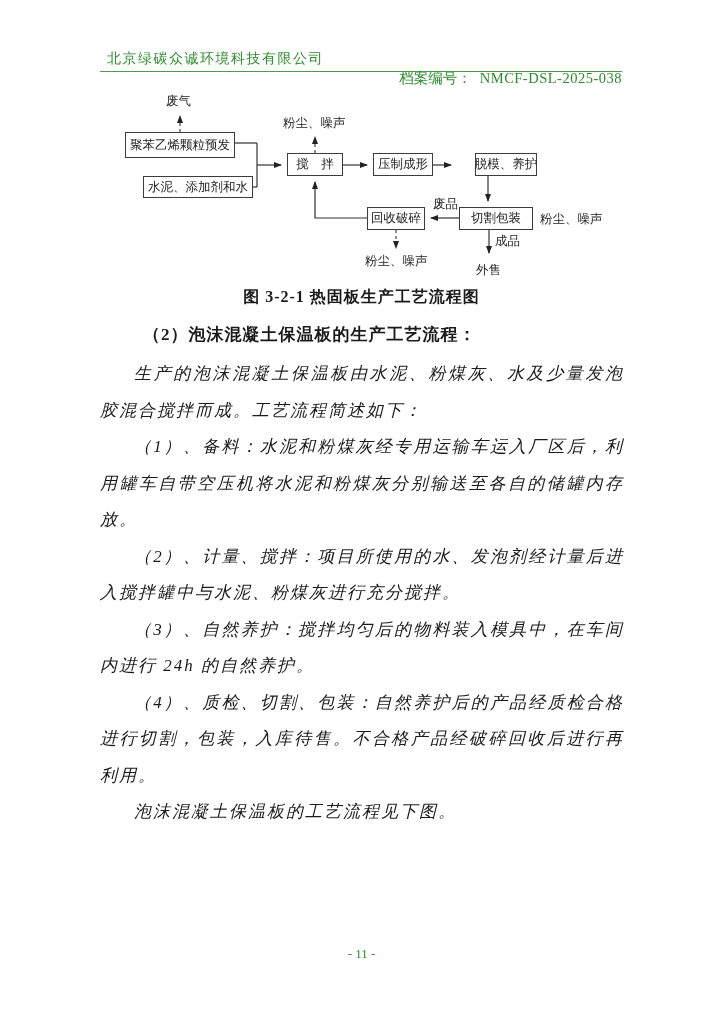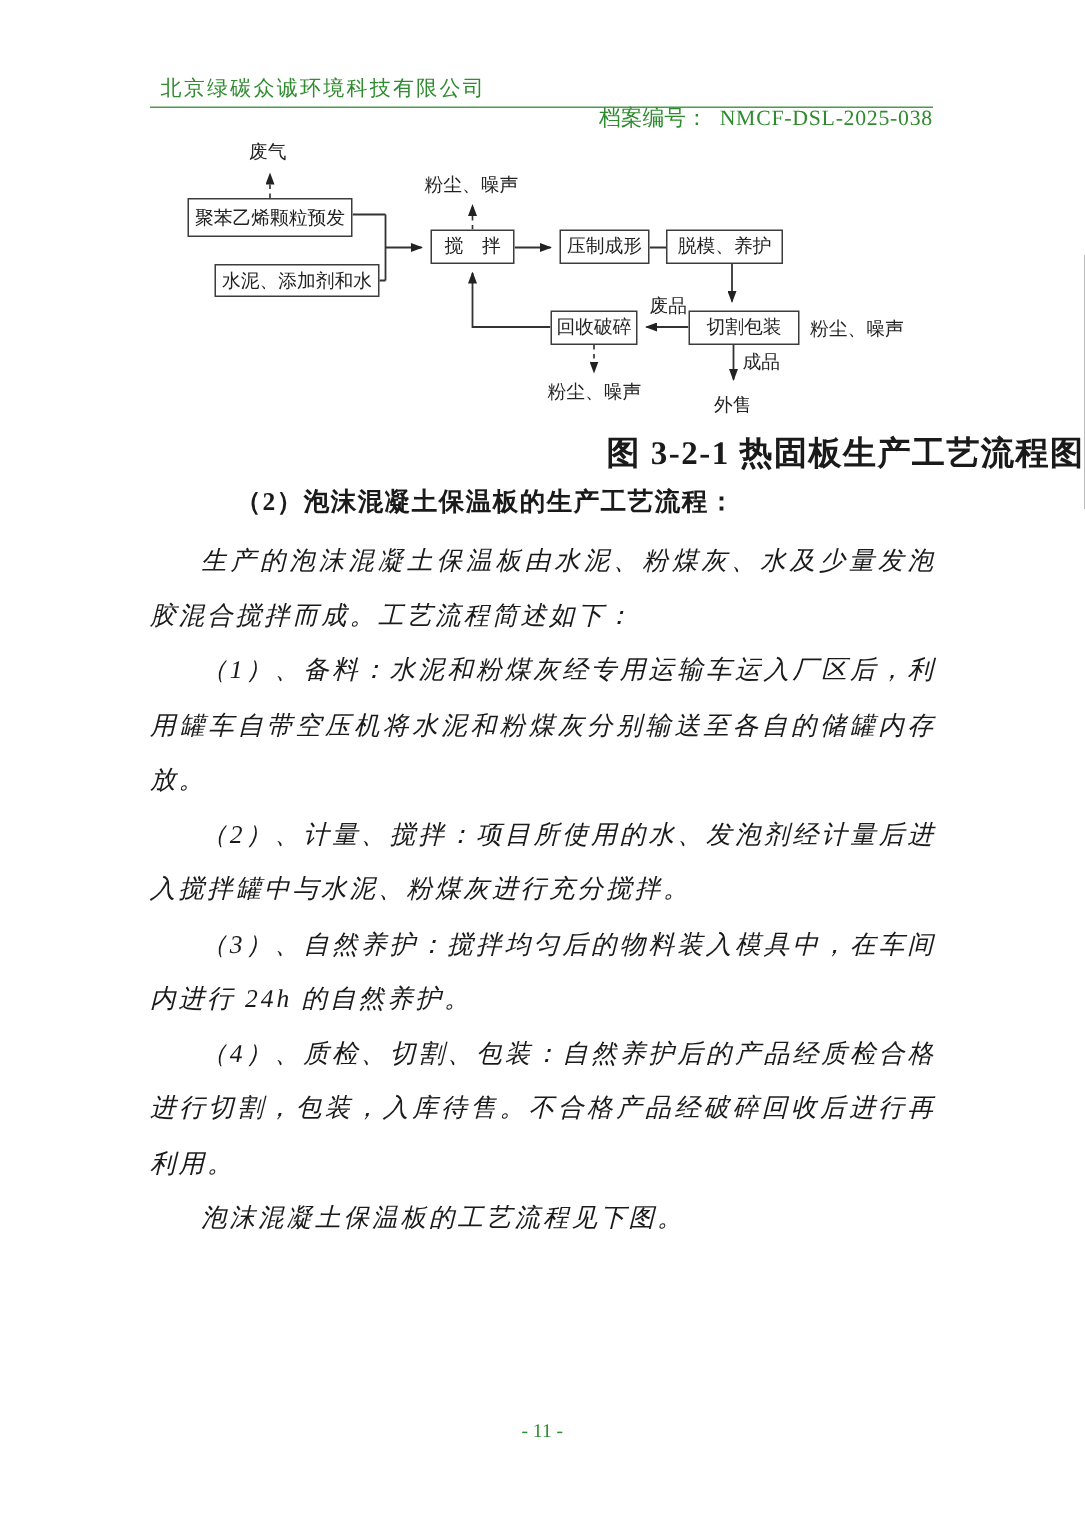--- a/index.html
+++ b/index.html
@@ -34,24 +34,24 @@
   .flow svg { position: absolute; left: 0; top: 0; }
   .fbox {
     position: absolute; border: 1px solid var(--line); background: #fff;
     display: flex; align-items: center; justify-content: center;
     font-size: 12.5px; color: #222; white-space: nowrap;
   }
   .flbl { position: absolute; white-space: nowrap; color: #222; }
   
   .caption {
     position: absolute; left: 0; top: 287px; width: 723px;
-    text-align: right; font-weight: bold; font-size: 22px; letter-spacing: 1px;
+    text-align: center; font-weight: bold; font-size: 16px; letter-spacing: 1px;
   }
   .sec-heading {
-    position: absolute; left: 157px; top: 323px;
+    position: absolute; left: 143px; top: 323px;
     font-weight: bold; font-size: 17px; letter-spacing: 1px; text-align: center;
   }
   .body-text {
     position: absolute; left: 100px; top: 356px; width: 524px;
     font-size: 17px; line-height: 36.5px; letter-spacing: 2px;
     text-align: justify; text-justify: inter-ideograph; font-style: italic;
   }
   .body-text p { text-indent: 2em; }
   
   .footer {
@@ -99,21 +99,21 @@
       </g>
     </svg>
 
     <div class="flbl" style="left:66px;top:3px">废气</div>
     <div class="flbl" style="left:183px;top:25px">粉尘、噪声</div>
 
     <div class="fbox" style="left:25px;top:42px;width:110px;height:26px">聚苯乙烯颗粒预发</div>
     <div class="fbox" style="left:43px;top:86px;width:110px;height:22px">水泥、添加剂和水</div>
     <div class="fbox" style="left:187px;top:63px;width:56px;height:23px">搅　拌</div>
     <div class="fbox" style="left:273px;top:63px;width:60px;height:23px">压制成形</div>
-    <div class="fbox" style="left:344px;top:63px;width:78px;height:23px">脱模、养护</div>
+    <div class="fbox" style="left:375px;top:63px;width:62px;height:23px">脱模、养护</div>
     <div class="fbox" style="left:267px;top:117px;width:58px;height:23px">回收破碎</div>
     <div class="fbox" style="left:359px;top:117px;width:74px;height:23px">切割包装</div>
 
     <div class="flbl" style="left:333px;top:106px">废品</div>
     <div class="flbl" style="left:440px;top:121px">粉尘、噪声</div>
     <div class="flbl" style="left:395px;top:143px">成品</div>
     <div class="flbl" style="left:265px;top:163px">粉尘、噪声</div>
     <div class="flbl" style="left:376px;top:172px">外售</div>
   </div>
 

